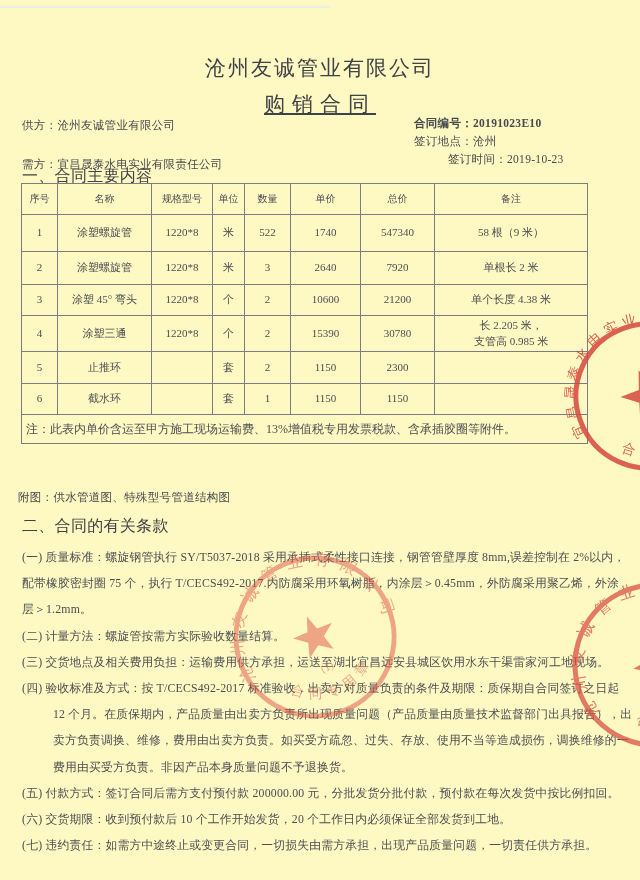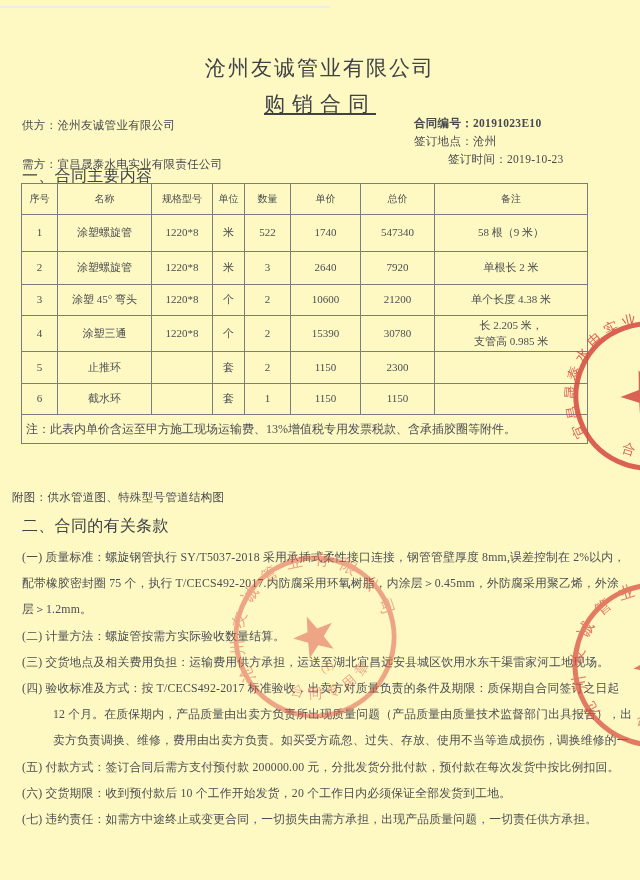--- a/index.html
+++ b/index.html
@@ -26,21 +26,21 @@
     border:1px solid #7a7d81;text-align:center;vertical-align:middle;
     padding:1px 2px;white-space:pre-line;line-height:1.4;overflow:hidden;
     font-weight:normal;
   }
   table.main thead tr{height:31px;}
   table.main th{font-size:10px;}
   tr.total-row{height:35px;}
   tr.note-row{height:29px;}
   tr.note-row td{text-align:left;padding-left:4px;white-space:nowrap;font-size:12px;}
   
-  .attach-line{top:490px;left:12px;}
+  .attach-line{top:490px;left:18px;}
   .sec2-head{top:516px;left:22px;}
   .clauses{position:absolute;left:22px;top:544px;width:606px;
     font-size:11.8px;color:#4b4e52;letter-spacing:.2px;}
   .clause-line{height:26.2px;line-height:26.2px;white-space:nowrap;}
   .clause-line.ind{padding-left:31px;}
   
   .stamp{position:absolute;pointer-events:none;}
   .stamp svg{display:block;overflow:visible;}
   .stamp text{font-family:"Liberation Serif","DejaVu Serif",serif;}
   .stamp-buyer{left:548px;top:296px;opacity:.85;color:#d6473c;}
@@ -173,20 +173,21 @@
 
   <div class="clauses">
       <div class="clause-line">(一) 质量标准：螺旋钢管执行 SY/T5037-2018 采用承插式柔性接口连接，钢管管壁厚度 8mm,误差控制在 2%以内，</div>
       <div class="clause-line">配带橡胶密封圈 75 个，执行 T/CECS492-2017.内防腐采用环氧树脂，内涂层＞0.45mm，外防腐采用聚乙烯，外涂</div>
       <div class="clause-line">层＞1.2mm。</div>
       <div class="clause-line">(二) 计量方法：螺旋管按需方实际验收数量结算。</div>
       <div class="clause-line">(三) 交货地点及相关费用负担：运输费用供方承担，运送至湖北宜昌远安县城区饮用水东干渠雷家河工地现场。</div>
       <div class="clause-line">(四) 验收标准及方式：按 T/CECS492-2017 标准验收，出卖方对质量负责的条件及期限：质保期自合同签订之日起</div>
       <div class="clause-line ind">12 个月。在质保期内，产品质量由出卖方负责所出现质量问题（产品质量由质量技术监督部门出具报告），出</div>
       <div class="clause-line ind">卖方负责调换、维修，费用由出卖方负责。如买受方疏忽、过失、存放、使用不当等造成损伤，调换维修的一</div>
+      <div class="clause-line ind">费用由买受方负责。非因产品本身质量问题不予退换货。</div>
       <div class="clause-line">(五) 付款方式：签订合同后需方支付预付款 200000.00 元，分批发货分批付款，预付款在每次发货中按比例扣回。</div>
       <div class="clause-line">(六) 交货期限：收到预付款后 10 个工作开始发货，20 个工作日内必须保证全部发货到工地。</div>
       <div class="clause-line">(七) 违约责任：如需方中途终止或变更合同，一切损失由需方承担，出现产品质量问题，一切责任供方承担。</div>
     </div>
 
   <div class="stamp stamp-buyer">
     <svg width="200" height="200" viewBox="-100 -100 200 200">
       <g transform="rotate(-20)">
         <circle r="72" fill="none" stroke="currentColor" stroke-width="5"></circle>
         <path id="ringB" d="M -70,18 A 72.3 72.3 0 1 1 70,18" fill="none"></path>

